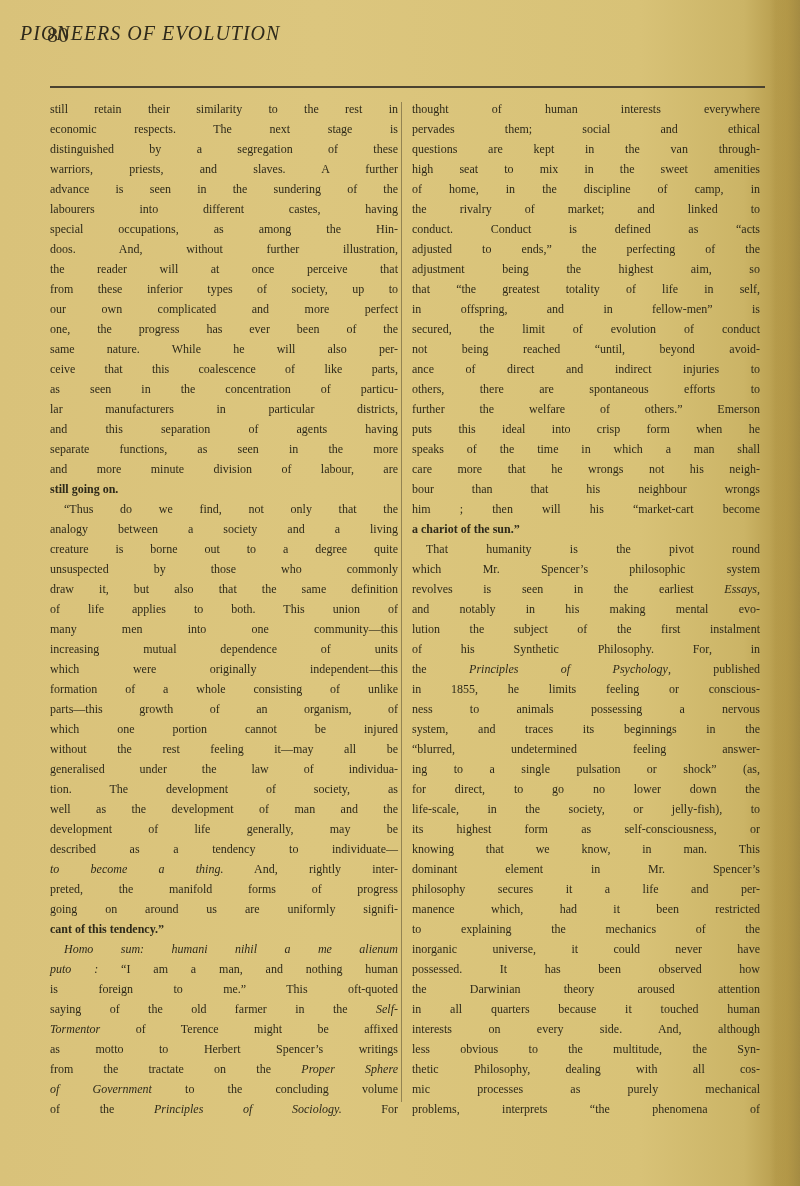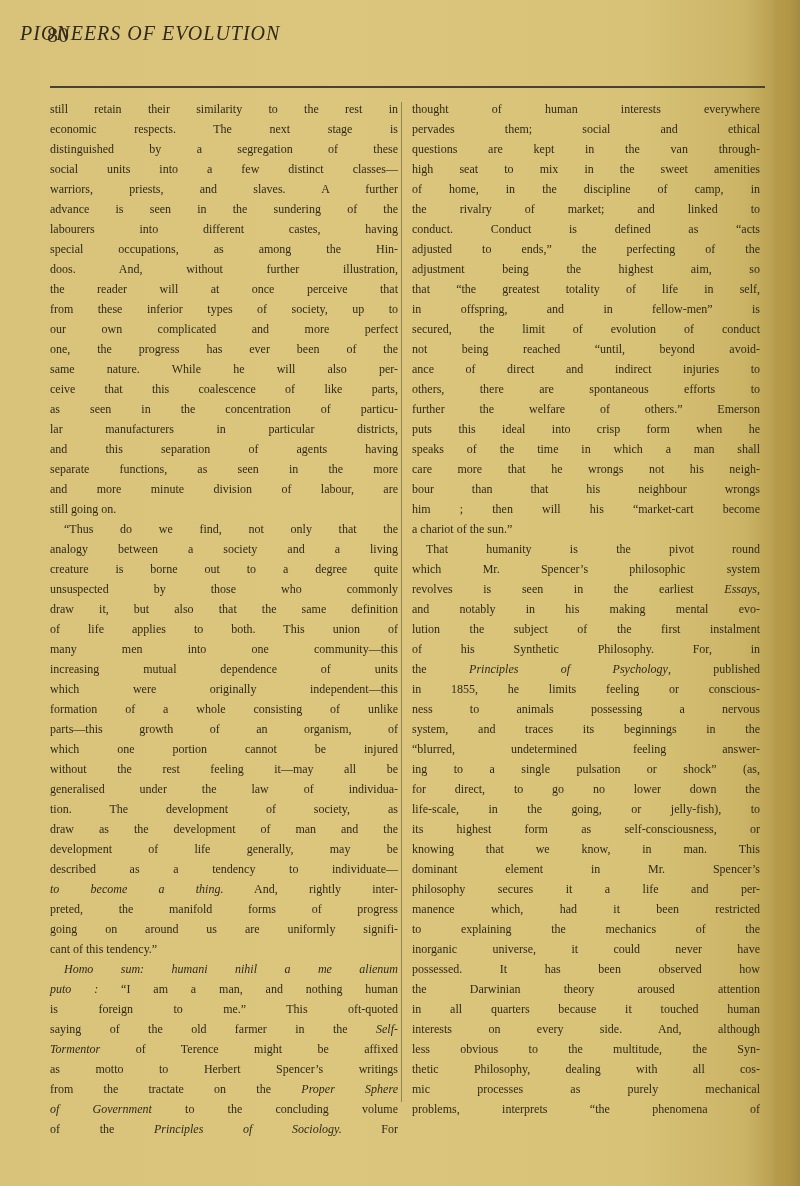--- a/index.html
+++ b/index.html
@@ -31,42 +31,41 @@
     .col.left { left: 50px; }
     .col.right { left: 412px; }
     .col-divider {
       position: absolute; left: 401px; top: 102px; width: 1px; height: 1000px;
       background: rgba(60,50,30,0.45);
     }
     .line {
       display: block; height: 20px; white-space: nowrap;
       text-align: justify; text-align-last: justify;
     }
-    .line.last { text-align-last: left; }
+    .line.last { text-align-last: left; font-weight: bold; }
     .line.indent { padding-left: 14px; }
     em { }
     .edge-shadow {
       position: absolute; right: 0; top: 0; width: 30px; height: 1186px;
       background: linear-gradient(90deg, rgba(150,120,40,0) 0%, rgba(150,120,40,0.35) 60%, rgba(120,95,30,0.45) 100%);
     }
   </style>
 </head>
 <body>
 
 <div class="page">
   <div class="page-number">80</div>
   <div class="running-head">PIONEERS OF EVOLUTION</div>
   <div class="rule"></div>
   <div class="col-divider"></div>
 
   <div class="col left">
     <span class="line">still retain their similarity to the rest in</span>
     <span class="line">economic respects. The next stage is</span>
     <span class="line">distinguished by a segregation of these</span>
-    <span class="line">social units into a few distinct classes—</span>
     <span class="line">warriors, priests, and slaves. A further</span>
     <span class="line">advance is seen in the sundering of the</span>
     <span class="line">labourers into different castes, having</span>
     <span class="line">special occupations, as among the Hin-</span>
     <span class="line">doos. And, without further illustration,</span>
     <span class="line">the reader will at once perceive that</span>
     <span class="line">from these inferior types of society, up to</span>
     <span class="line">our own complicated and more perfect</span>
     <span class="line">one, the progress has ever been of the</span>
     <span class="line">same nature. While he will also per-</span>
@@ -85,21 +84,21 @@
     <span class="line">of life applies to both. This union of</span>
     <span class="line">many men into one community—this</span>
     <span class="line">increasing mutual dependence of units</span>
     <span class="line">which were originally independent—this</span>
     <span class="line">formation of a whole consisting of unlike</span>
     <span class="line">parts—this growth of an organism, of</span>
     <span class="line">which one portion cannot be injured</span>
     <span class="line">without the rest feeling it—may all be</span>
     <span class="line">generalised under the law of individua-</span>
     <span class="line">tion. The development of society, as</span>
-    <span class="line">draw as the development of man and the</span>
+    <span class="line">well as the development of man and the</span>
     <span class="line">development of life generally, may be</span>
     <span class="line">described as a tendency to individuate—</span>
     <span class="line"><em>to become a thing.</em><span> And, rightly inter-</span></span>
     <span class="line">preted, the manifold forms of progress</span>
     <span class="line">going on around us are uniformly signifi-</span>
     <span class="line last">cant of this tendency.”</span>
     <span class="line indent"><em>Homo sum: humani nihil a me alienum</em></span>
     <span class="line"><em>puto :</em><span> “I am a man, and nothing human</span></span>
     <span class="line">is foreign to me.” This oft-quoted</span>
     <span class="line"><span>saying of the old farmer in the </span><em>Self-</em></span>
@@ -139,21 +138,21 @@
     <span class="line">and notably in his making mental evo-</span>
     <span class="line">lution the subject of the first instalment</span>
     <span class="line">of his Synthetic Philosophy. For, in</span>
     <span class="line"><span>the </span><em>Principles of Psychology</em><span>, published</span></span>
     <span class="line">in 1855, he limits feeling or conscious-</span>
     <span class="line">ness to animals possessing a nervous</span>
     <span class="line">system, and traces its beginnings in the</span>
     <span class="line">“blurred, undetermined feeling answer-</span>
     <span class="line">ing to a single pulsation or shock” (as,</span>
     <span class="line">for direct, to go no lower down the</span>
-    <span class="line">life-scale, in the going, or jelly-fish), to</span>
+    <span class="line">life-scale, in the society, or jelly-fish), to</span>
     <span class="line">its highest form as self-consciousness, or</span>
     <span class="line">knowing that we know, in man. This</span>
     <span class="line">dominant element in Mr. Spencer’s</span>
     <span class="line">philosophy secures it a life and per-</span>
     <span class="line">manence which, had it been restricted</span>
     <span class="line">to explaining the mechanics of the</span>
     <span class="line">inorganic universe, it could never have</span>
     <span class="line">possessed. It has been observed how</span>
     <span class="line">the Darwinian theory aroused attention</span>
     <span class="line">in all quarters because it touched human</span>

